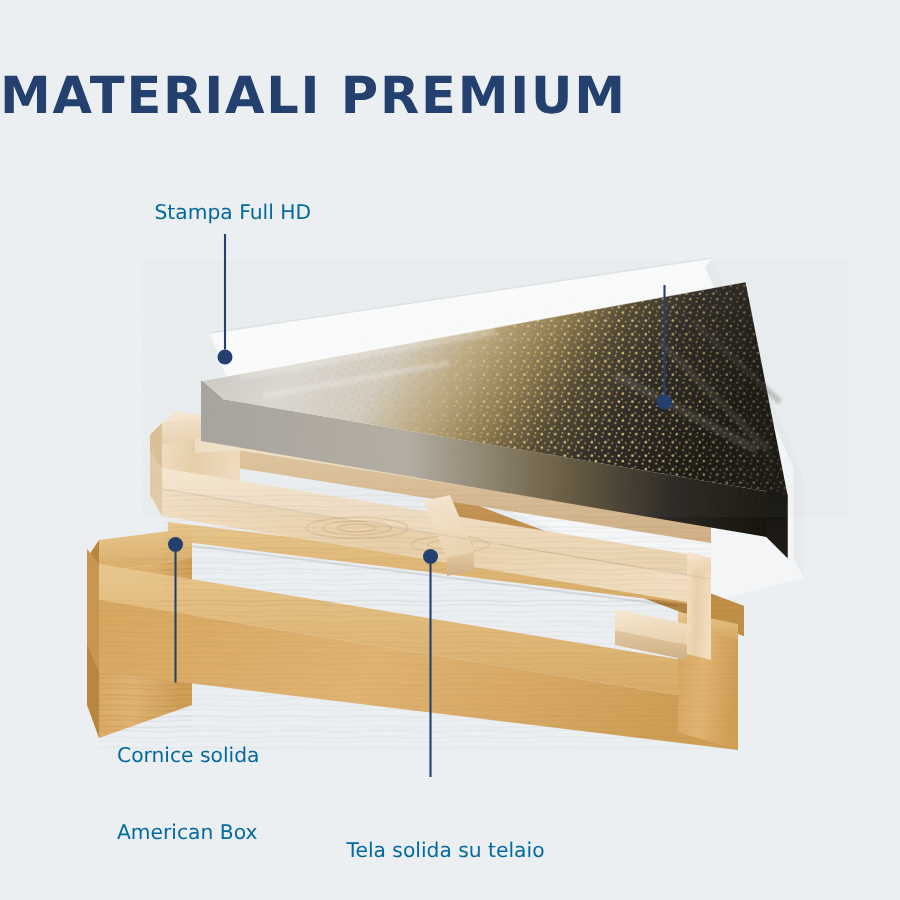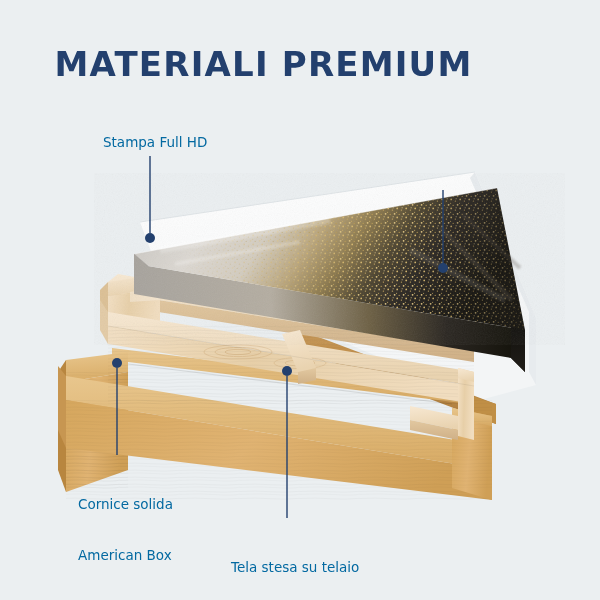--- a/index.html
+++ b/index.html
@@ -4,21 +4,21 @@
 <style>
   html,body{margin:0;padding:0;}
   body{
     width:600px;height:600px;overflow:hidden;
     background:#ebeff1;
     font-family:"DejaVu Sans","Liberation Sans",sans-serif;
     position:relative;
   }
   #stage{position:absolute;inset:0;width:600px;height:600px;}
   #title{
-    position:absolute;left:0;top:44px;width:527px;text-align:center;
+    position:absolute;left:0;top:44px;width:527px;text-align:left;
     font-size:34px;font-weight:bold;letter-spacing:1.2px;
     color:#23406e;
     font-family:"DejaVu Sans","Liberation Sans",sans-serif;
   }
   .callout{
     position:absolute;
     color:#0369a1;
     font-size:13.5px;
     line-height:17px;
     white-space:pre;
@@ -248,17 +248,17 @@
 
   <div class="callout" id="lbl-print">Stampa Full HD</div>
 
 
   <div class="callout" id="lbl-frame">
     <div>Cornice solida</div>
     <div>American Box</div>
   </div>
 
   <div class="callout" id="lbl-canvas">
-    <div>Tela stesa su telaio</div>
+    <div>Tela solida su telaio</div>
     
   </div>
 
 </div>
 
 </body></html>

